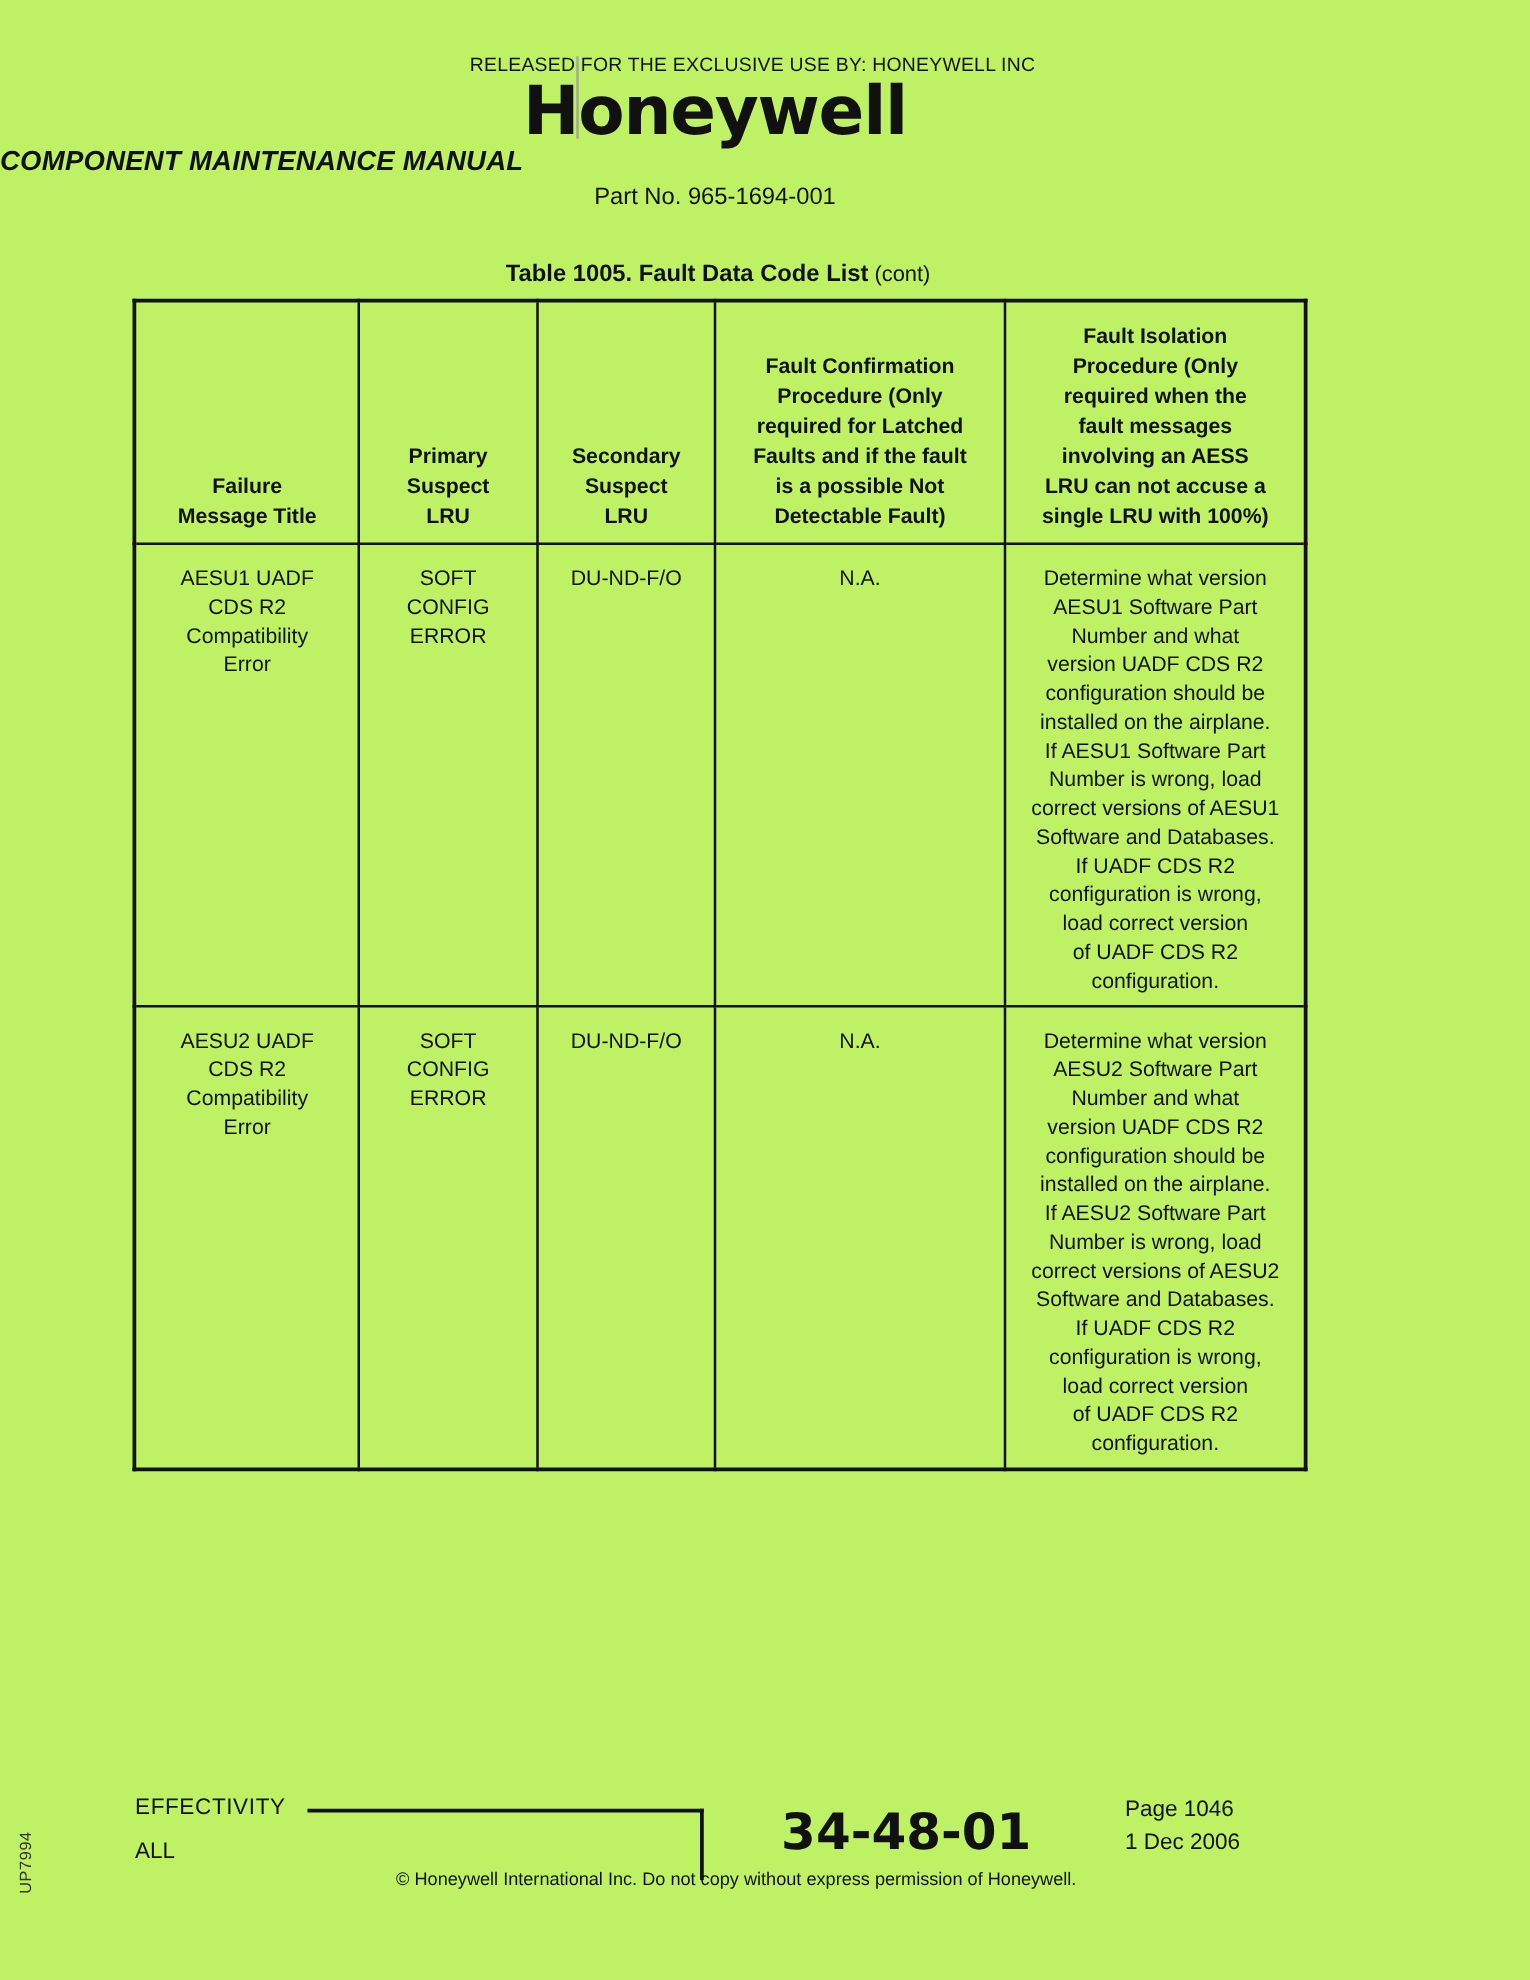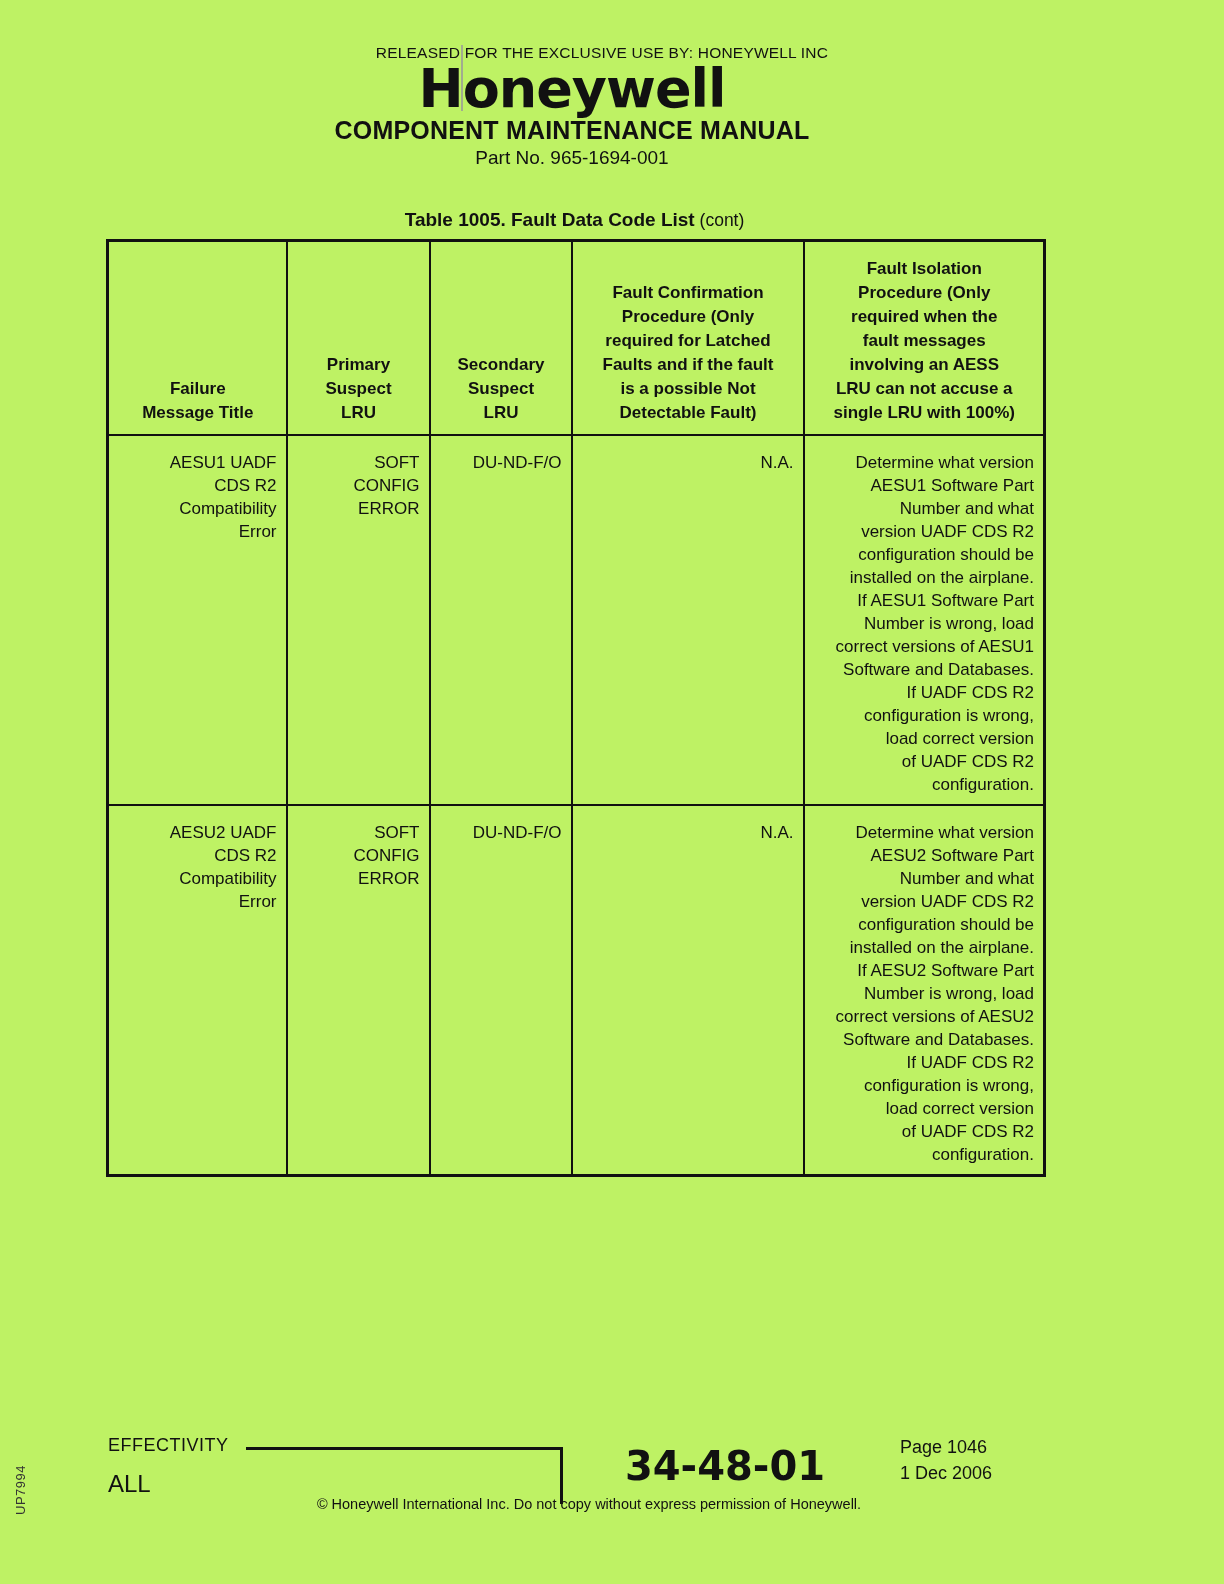--- a/index.html
+++ b/index.html
@@ -29,22 +29,22 @@
     font-weight: bold;
     font-size: 54px;
     letter-spacing: -1px;
   }
   .scan-line-1 {
     left: 461px; top: 45px; width: 2px; height: 66px;
     background: #9a9a9a; opacity: .8;
   }
   .manual-title {
     left: 0; top: 116px; width: 1144px;
-    text-align: center;
-    font-weight: bold; font-size: 25px; letter-spacing: 0.2px;
+    text-align: left;
+    font-weight: bold; font-size: 22px; letter-spacing: 0.2px; font-style: italic;
   }
   .part-no {
     left: 0; top: 147px; width: 1144px;
     text-align: center; font-size: 19px;
   }
 
   
   .table-title {
     left: 106px; top: 209px; width: 937px;
     text-align: center; font-size: 19px;
@@ -71,28 +71,28 @@
     font-weight: bold;
     vertical-align: bottom;
     text-align: center;
     line-height: 24px;
     padding-bottom: 9px;
   }
   .fault-table tbody tr.r1 { height: 352px; }
   .fault-table tbody tr.r2 { height: 356px; }
   .fault-table td {
     vertical-align: top;
-    text-align: right;
+    text-align: center;
   }
 
   
   .effectivity-label { left: 108px; top: 1435px; font-size: 18px; letter-spacing: 0.5px; }
   .effectivity-hline { left: 246px; top: 1447px; width: 317px; height: 3px; background: #111; }
   .effectivity-vline { left: 560px; top: 1447px; width: 3px; height: 57px; background: #111; }
-  .effectivity-value { left: 108px; top: 1470px; font-size: 24px; }
+  .effectivity-value { left: 108px; top: 1470px; font-size: 18px; }
   .ata-code {
     left: 600px; top: 1443px; width: 250px;
     text-align: center;
     font-weight: bold; font-size: 40px; letter-spacing: 0px;
     font-family: "DejaVu Sans", sans-serif;
   }
   .page-date {
     left: 900px; top: 1434px; width: 148px;
     text-align: left; font-size: 18px; line-height: 26px;
   }

